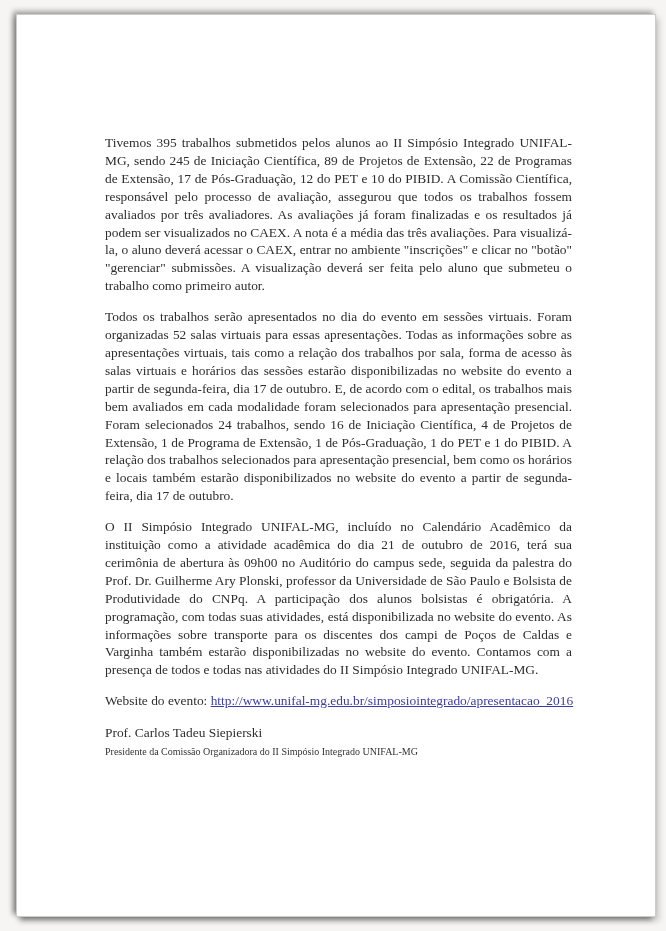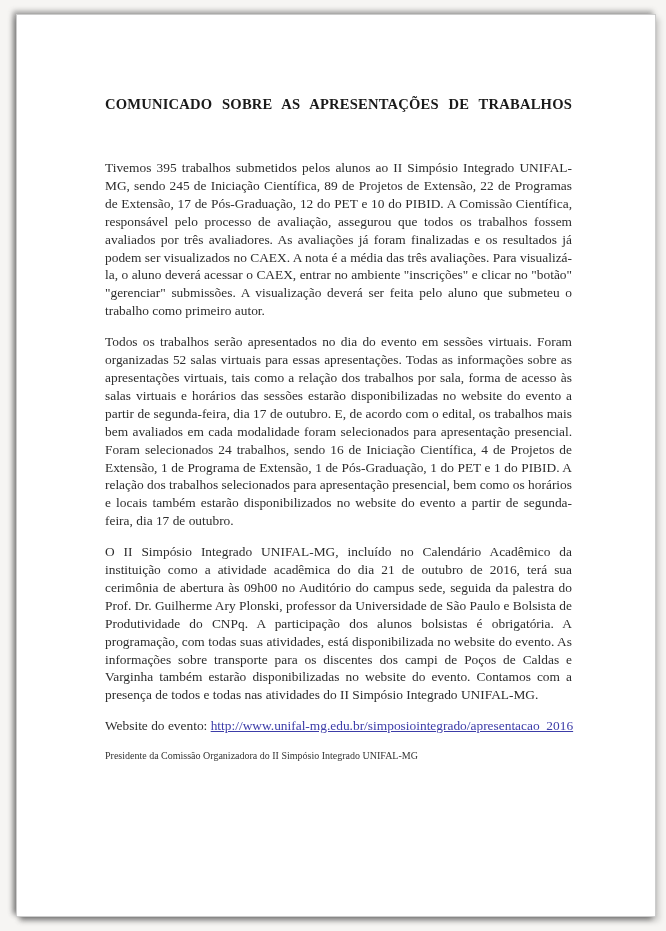--- a/index.html
+++ b/index.html
@@ -57,30 +57,30 @@
   .sig-name { font-size: 13.4px; line-height: 17.9px; margin: 0 0 3px 0; }
   .sig-role { font-size: 10px; line-height: 14px; margin: 0; color: #333333; }
 </style>
 </head>
 <body>
 
 <div class="page">
   <div class="content">
 
     <h1 class="title">
-      <span class="title-line1">COMUNICADO SOBRE AS APRESENTAÇÕES DE TRABALHOS</span>
     </h1>
 
     <p class="body">Tivemos 395 trabalhos submetidos pelos alunos ao II Simpósio Integrado UNIFAL-MG, sendo 245 de Iniciação Científica, 89 de Projetos de Extensão, 22 de Programas de Extensão, 17 de Pós-Graduação, 12 do PET e 10 do PIBID. A Comissão Científica, responsável pelo processo de avaliação, assegurou que todos os trabalhos fossem avaliados por três avaliadores. As avaliações já foram finalizadas e os resultados já podem ser visualizados no CAEX. A nota é a média das três avaliações. Para visualizá-la, o aluno deverá acessar o CAEX, entrar no ambiente "inscrições" e clicar no "botão" "gerenciar" submissões. A visualização deverá ser feita pelo aluno que submeteu o trabalho como primeiro autor.</p>
 
     <p class="body">Todos os trabalhos serão apresentados no dia do evento em sessões virtuais. Foram organizadas 52 salas virtuais para essas apresentações. Todas as informações sobre as apresentações virtuais, tais como a relação dos trabalhos por sala, forma de acesso às salas virtuais e horários das sessões estarão disponibilizadas no website do evento a partir de segunda-feira, dia 17 de outubro. E, de acordo com o edital, os trabalhos mais bem avaliados em cada modalidade foram selecionados para apresentação presencial. Foram selecionados 24 trabalhos, sendo 16 de Iniciação Científica, 4 de Projetos de Extensão, 1 de Programa de Extensão, 1 de Pós-Graduação, 1 do PET e 1 do PIBID. A relação dos trabalhos selecionados para apresentação presencial, bem como os horários e locais também estarão disponibilizados no website do evento a partir de segunda-feira, dia 17 de outubro.</p>
 
     <p class="body">O II Simpósio Integrado UNIFAL-MG, incluído no Calendário Acadêmico da instituição como a atividade acadêmica do dia 21 de outubro de 2016, terá sua cerimônia de abertura às 09h00 no Auditório do campus sede, seguida da palestra do Prof. Dr. Guilherme Ary Plonski, professor da Universidade de São Paulo e Bolsista de Produtividade do CNPq. A participação dos alunos bolsistas é obrigatória. A programação, com todas suas atividades, está disponibilizada no website do evento. As informações sobre transporte para os discentes dos campi de Poços de Caldas e Varginha também estarão disponibilizadas no website do evento. Contamos com a presença de todos e todas nas atividades do II Simpósio Integrado UNIFAL-MG.</p>
 
     <p class="website">
       <span>Website do evento: </span><a class="link" href="#">http://www.unifal-mg.edu.br/simposiointegrado/apresentacao_2016</a>
     </p>
 
+    <p class="sig-name">Prof. Carlos Tadeu Siepierski</p>
 
     <p class="sig-role">Presidente da Comissão Organizadora do II Simpósio Integrado UNIFAL-MG</p>
 
   </div>
 </div>
 
 </body></html>

